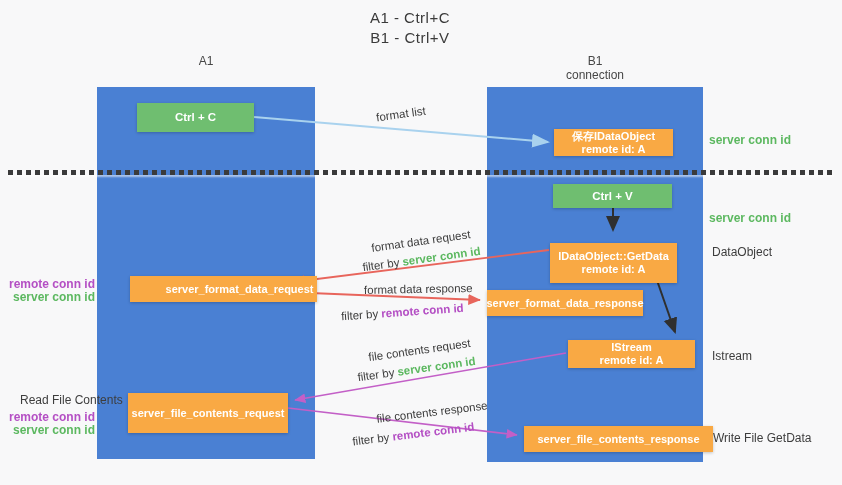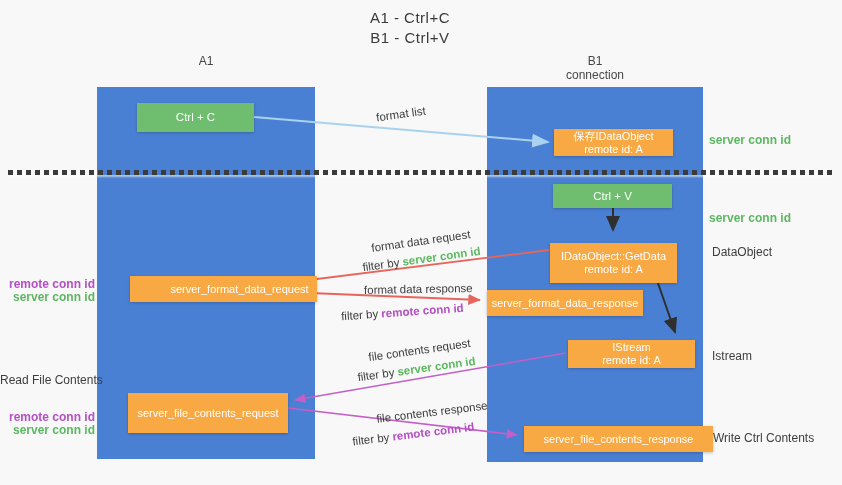--- a/index.html
+++ b/index.html
@@ -13,21 +13,21 @@
   .lane-left{left:97px;width:218px;height:372px;}
   .lane-right{left:487px;width:216px;height:375px;}
   .lane-header{position:absolute;top:55px;text-align:center;font-size:12px;line-height:13.5px;color:#474747;}
   .lane-header.lh-left{left:97px;width:218px;}
   .lane-header.lh-right{left:487px;width:216px;}
   .dotted{position:absolute;left:8px;top:170px;width:826px;height:5px;
     background:repeating-linear-gradient(to right,#3b3b3b 0 5px,transparent 5px 9px);
     box-shadow:0 2px 2px rgba(255,255,255,.55);}
   svg.arrows{position:absolute;left:0;top:0;z-index:2;pointer-events:none;}
   .node{position:absolute;z-index:3;display:flex;flex-direction:column;align-items:center;justify-content:center;
-    color:#fff;text-align:right;font-size:11px;line-height:13px;box-shadow:0 1px 3px rgba(0,0,0,.22);}
+    color:#fff;text-align:right;font-size:11px;line-height:13px;box-shadow:0 1px 3px rgba(0,0,0,.22);font-weight:bold;}
   .node.green{background:#6fbe70;font-size:11.5px;}
   .node.orange{background:#f9a944;}
   .elabel{position:absolute;z-index:4;font-size:11.5px;color:#3d3d3d;white-space:nowrap;}
   .side{position:absolute;z-index:4;font-size:12px;color:#3d3d3d;white-space:nowrap;}
   .ralign{left:0;width:95px;text-align:right;}
   .bold-green{color:#5cb860;font-weight:bold;}
   .bold-purple{color:#b44fc4;font-weight:bold;}
 </style>
 </head>
 <body>
@@ -117,23 +117,23 @@
   <div class="elabel" style="left:341px;top:306px;transform:rotate(-4deg);"><span>filter by</span> <span class="bold-purple">remote conn id</span></div>
 
   <div class="elabel" style="left:368px;top:344px;transform:rotate(-8deg);">file contents request</div>
   <div class="elabel" style="left:357px;top:363px;transform:rotate(-8deg);"><span>filter by</span> <span class="bold-green">server conn id</span></div>
 
   <div class="elabel" style="left:376px;top:406px;transform:rotate(-7deg);">file contents response</div>
   <div class="elabel" style="left:352px;top:428px;transform:rotate(-7deg);"><span>filter by</span> <span class="bold-purple">remote conn id</span></div>
 
   <div class="side ralign bold-purple" style="top:277px;">remote conn id</div>
   <div class="side ralign bold-green" style="top:290px;">server conn id</div>
-  <div class="side ralign" style="top:373px;">Read File Contents</div>
+  <div class="side ralign" style="top:393px;padding-left:20px;">Read File Contents</div>
   <div class="side ralign bold-purple" style="top:410px;">remote conn id</div>
   <div class="side ralign bold-green" style="top:423px;">server conn id</div>
 
   <div class="side bold-green" style="left:709px;top:133px;">server conn id</div>
   <div class="side bold-green" style="left:709px;top:211px;">server conn id</div>
   <div class="side" style="left:712px;top:245px;">DataObject</div>
   <div class="side" style="left:712px;top:349px;">Istream</div>
-  <div class="side" style="left:713px;top:431px;">Write Ctrl Contents</div>
+  <div class="side" style="left:713px;top:431px;">Write File GetData</div>
 
 </div>
 
 </body></html>

